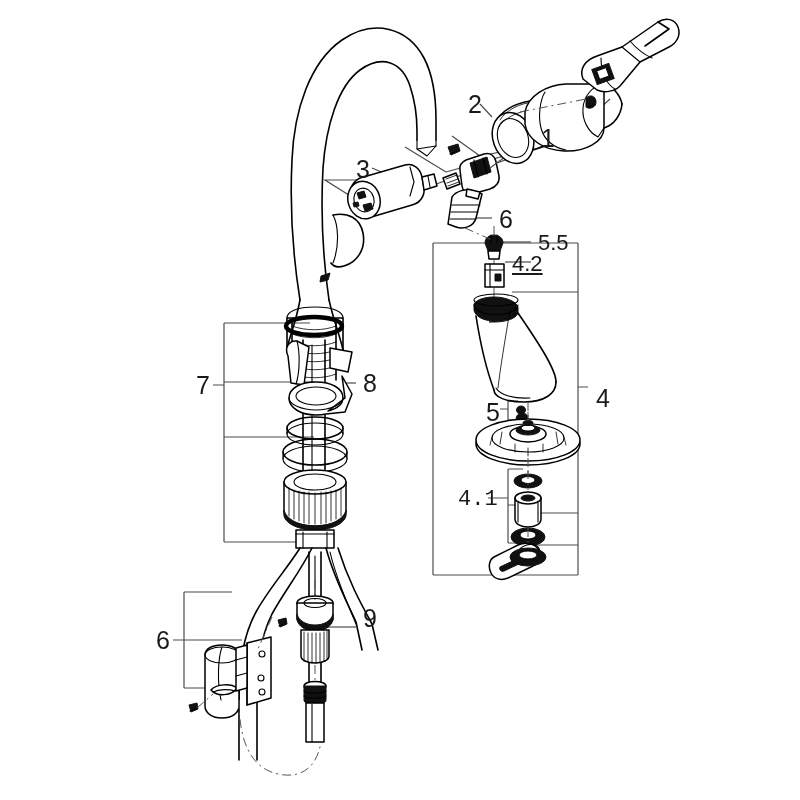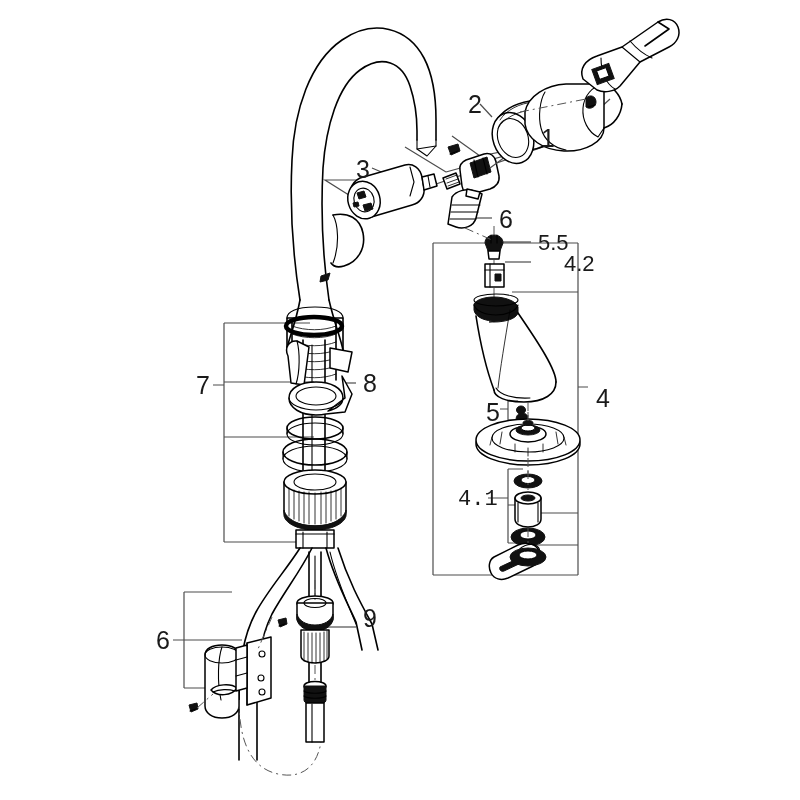--- a/index.html
+++ b/index.html
@@ -335,21 +335,21 @@
       <path class="dsh" d="M465,228 L492,240"></path>
     </g>
 
   </svg>
 
   <div class="lbl" style="left:541px;top:126px;">1</div>
   <div class="lbl" style="left:468px;top:92px;">2</div>
   <div class="lbl" style="left:356px;top:157px;">3</div>
   <div class="lbl" style="left:596px;top:386px;">4</div>
   <div class="lbl sm" style="left:458px;top:489px;font-family:Liberation Mono, monospace;">4.1</div>
-  <div class="lbl sm" style="left:564px;top:253px;">4.2</div>
+  <div class="lbl sm" style="left:512px;top:253px;text-decoration:underline;">4.2</div>
   <div class="lbl sm" style="left:538px;top:232px;">5.5</div>
   <div class="lbl" style="left:486px;top:400px;">5</div>
   <div class="lbl" style="left:499px;top:207px;">6</div>
   <div class="lbl" style="left:156px;top:628px;">6</div>
   <div class="lbl" style="left:196px;top:373px;">7</div>
   <div class="lbl" style="left:363px;top:371px;">8</div>
   <div class="lbl" style="left:363px;top:606px;">9</div>
 
 </div>
 

